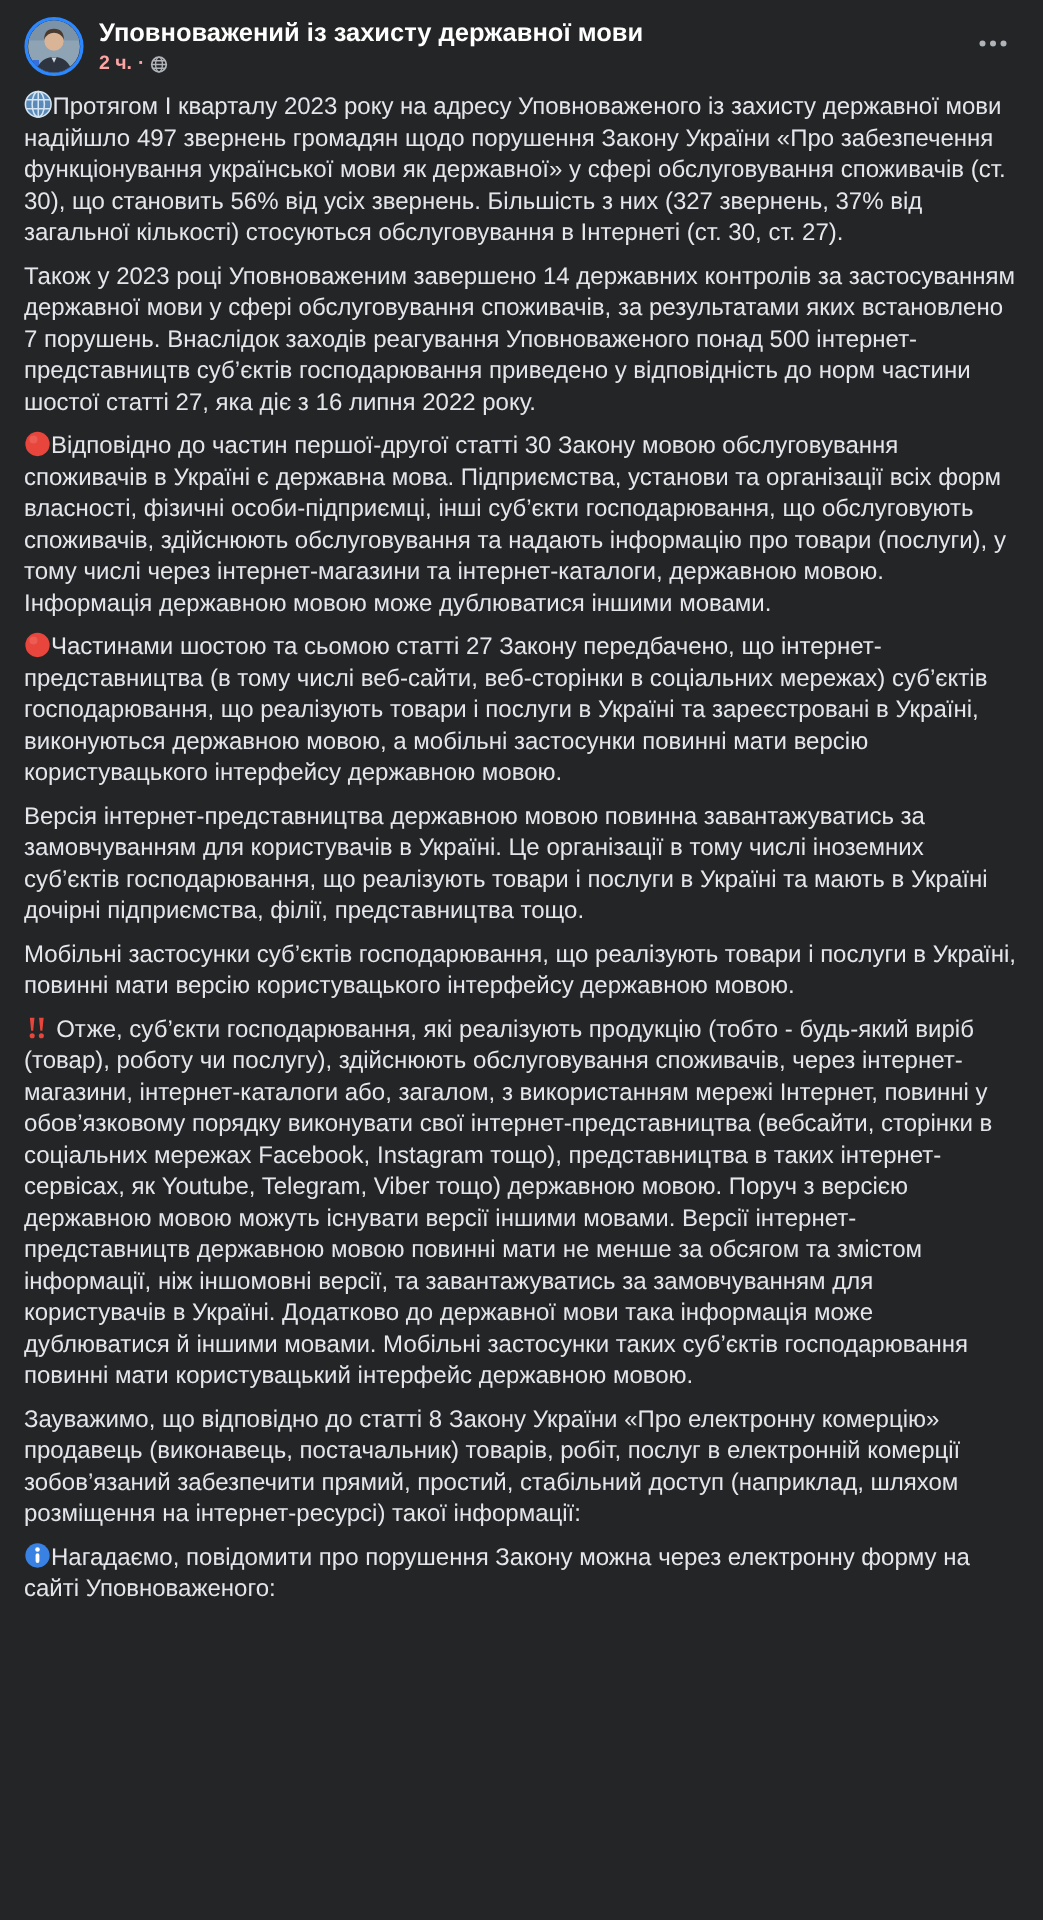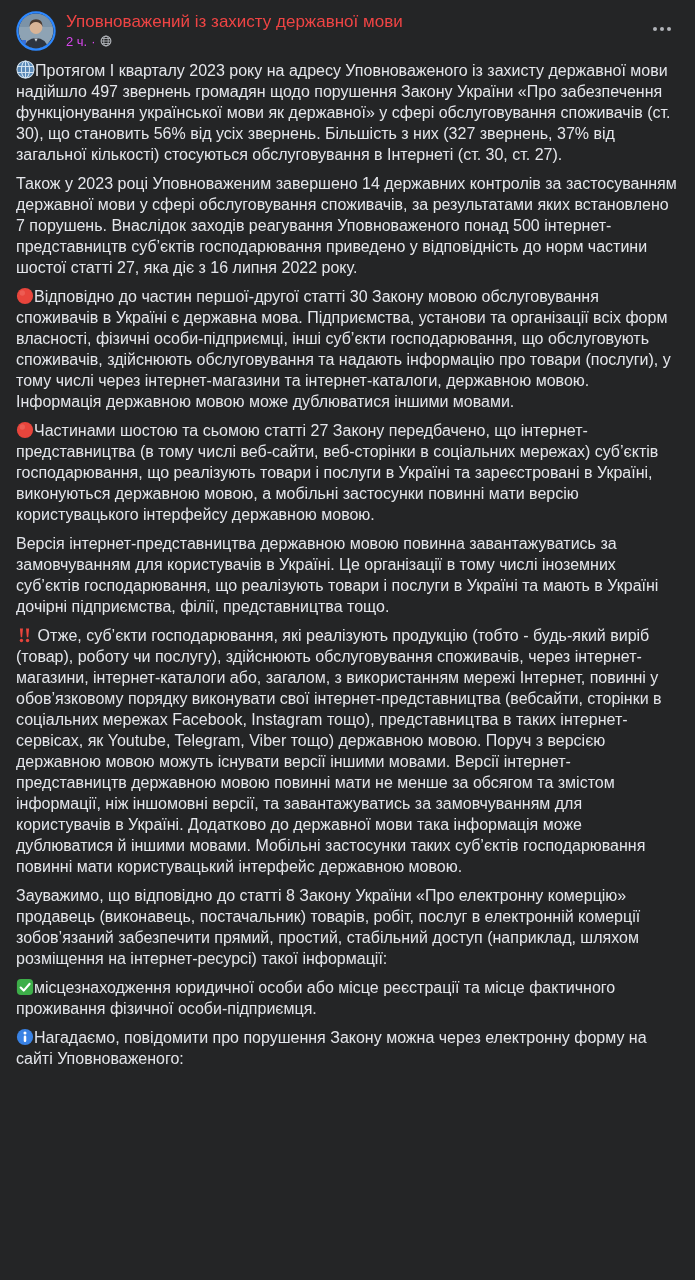--- a/index.html
+++ b/index.html
@@ -7,22 +7,22 @@
     width:695px;height:1280px;overflow:hidden;
     background:#242526;
     color:#e4e6eb;
     font-family:"Liberation Sans", sans-serif;
   }
   .post{width:100%;height:100%;}
   
   .header{display:flex;align-items:flex-start;padding:11px 16px 6px;position:relative;}
   .avatar{width:40px;height:40px;flex:none;border-radius:50%;cursor:pointer;}
   .header-info{margin-left:10px;flex:1;min-width:0;padding-top:1px;}
-  .page-name{font-size:17px;font-weight:400;line-height:20px;color:#ef4444;cursor:pointer;}
-  .meta{margin-top:3px;display:flex;align-items:flex-start;gap:4px;font-size:13px;color:#d946ef;line-height:14px;}
+  .page-name{font-size:17px;font-weight:700;line-height:20px;color:#ffffff;cursor:pointer;}
+  .meta{margin-top:3px;display:flex;align-items:flex-end;gap:4px;font-size:13px;color:#fca5a5;line-height:14px;font-weight:bold;}
   .meta .ts{cursor:pointer;}
   .more-btn{width:34px;height:32px;display:flex;align-items:center;justify-content:center;gap:3px;margin-top:2px;border-radius:50%;cursor:pointer;}
   .more-btn .dot{width:4px;height:4px;border-radius:50%;background:#b0b3b8;}
   
   .post-body{padding:3px 16px 0;font-size:16px;line-height:21px;color:#e4e6eb;text-align:left;}
   .para{margin:0 0 8px;}
   .para.no-gap{margin-bottom:0;}
   .emoji{display:inline-block;vertical-align:-3px;line-height:0;}
 </style>
 </head>
@@ -86,31 +86,28 @@
       <p class="para">Також у 2023 році Уповноваженим завершено 14 державних контролів за застосуванням державної мови у сфері обслуговування споживачів, за результатами яких встановлено 7 порушень. Внаслідок заходів реагування Уповноваженого понад 500 інтернет-представництв суб’єктів господарювання приведено у відповідність до норм частини шостої статті 27, яка діє з 16 липня 2022 року.</p>
       <p class="para"><span class="emoji"><svg width="18" height="18" viewBox="0 0 20 20">
             <circle cx="10" cy="10" r="9" fill="#e8453c"></circle>
             <circle cx="7" cy="6.7" r="3" fill="#f07066" opacity="0.55"></circle>
           </svg></span>Відповідно до частин першої-другої статті 30 Закону мовою обслуговування споживачів в Україні є державна мова. Підприємства, установи та організації всіх форм власності, фізичні особи-підприємці, інші суб’єкти господарювання, що обслуговують споживачів, здійснюють обслуговування та надають інформацію про товари (послуги), у тому числі через інтернет-магазини та інтернет-каталоги, державною мовою. Інформація державною мовою може дублюватися іншими мовами.</p>
       <p class="para"><span class="emoji"><svg width="18" height="18" viewBox="0 0 20 20">
             <circle cx="10" cy="10" r="9" fill="#e8453c"></circle>
             <circle cx="7" cy="6.7" r="3" fill="#f07066" opacity="0.55"></circle>
           </svg></span>Частинами шостою та сьомою статті 27 Закону передбачено, що інтернет-представництва (в тому числі веб-сайти, веб-сторінки в соціальних мережах) суб’єктів господарювання, що реалізують товари і послуги в Україні та зареєстровані в Україні, виконуються державною мовою, а мобільні застосунки повинні мати версію користувацького інтерфейсу державною мовою.</p>
       <p class="para">Версія інтернет-представництва державною мовою повинна завантажуватись за замовчуванням для користувачів в Україні. Це організації в тому числі іноземних суб’єктів господарювання, що реалізують товари і послуги в Україні та мають в Україні дочірні підприємства, філії, представництва тощо.</p>
+      <p class="para">Мобільні застосунки суб’єктів господарювання, що реалізують товари і послуги в Україні, повинні мати версію користувацького інтерфейсу державною мовою.</p>
       <p class="para"><span class="emoji"><svg width="17" height="17" viewBox="0 0 20 20">
             <path d="M4.6 1.8 h3.6 l-1 10.2 h-1.6 z" fill="#e8453c"></path>
             <circle cx="6.4" cy="15.9" r="2" fill="#e8453c"></circle>
             <path d="M11.8 1.8 h3.6 l-1 10.2 h-1.6 z" fill="#e8453c"></path>
             <circle cx="13.6" cy="15.9" r="2" fill="#e8453c"></circle>
           </svg></span> Отже, суб’єкти господарювання, які  реалізують продукцію (тобто - будь-який виріб (товар), роботу чи послугу), здійснюють обслуговування споживачів, через інтернет-магазини, інтернет-каталоги або, загалом, з використанням мережі Інтернет, повинні у обов’язковому порядку виконувати свої інтернет-представництва (вебсайти, сторінки в соціальних мережах Facebook, Instagram тощо), представництва в таких інтернет-сервісах, як Youtube, Telegram, Viber тощо) державною мовою. Поруч з версією державною мовою можуть існувати версії іншими мовами. Версії інтернет-представництв державною мовою повинні мати не менше за обсягом та змістом інформації, ніж іншомовні версії, та завантажуватись за замовчуванням для користувачів в Україні. Додатково до державної мови така інформація може дублюватися й іншими мовами. Мобільні застосунки таких суб’єктів господарювання повинні мати користувацький інтерфейс державною мовою.</p>
       <p class="para">Зауважимо, що відповідно до статті 8 Закону України «Про електронну комерцію» продавець (виконавець, постачальник) товарів, робіт, послуг в електронній комерції зобов’язаний забезпечити прямий, простий, стабільний доступ (наприклад, шляхом розміщення на інтернет-ресурсі) такої інформації:</p>
-      <p class="para"><span class="emoji"><svg width="18" height="18" viewBox="0 0 20 20">
-            <rect x="1" y="1" width="18" height="18" rx="4.5" fill="#3dae49"></rect>
-            <path d="M5.2 10.6 L8.6 14 L15 6.6" stroke="#ffffff" stroke-width="2.4" fill="none" stroke-linecap="round" stroke-linejoin="round"></path>
-          </svg></span>місцезнаходження юридичної особи або місце реєстрації та місце фактичного проживання фізичної особи-підприємця.</p>
       <p class="para no-gap"><span class="emoji"><svg width="18" height="18" viewBox="0 0 20 20">
             <circle cx="10" cy="10" r="9" fill="#3982e4"></circle>
             <circle cx="10" cy="5.5" r="1.7" fill="#ffffff"></circle>
             <rect x="8.6" y="8.3" width="2.8" height="7.2" rx="1.4" fill="#ffffff"></rect>
           </svg></span>Нагадаємо, повідомити про порушення Закону можна через електронну форму на сайті Уповноваженого: </p>
     </div>
 
 </div>
 
 </body></html>

